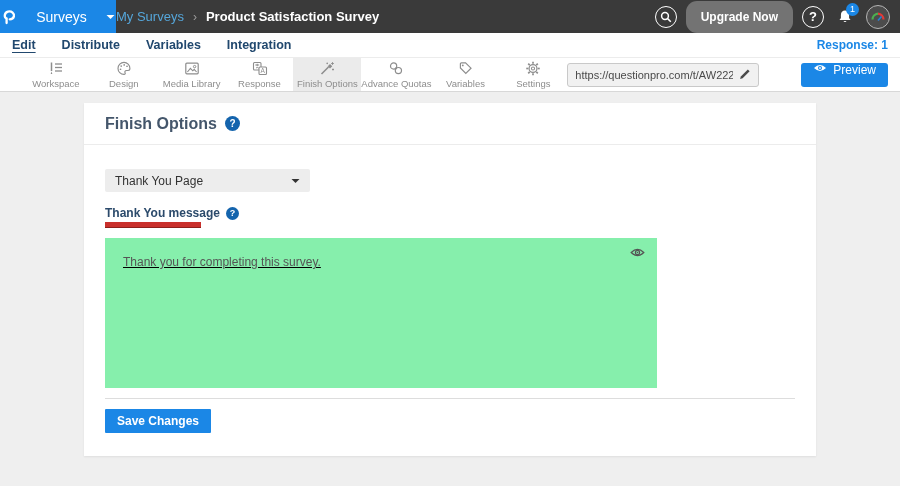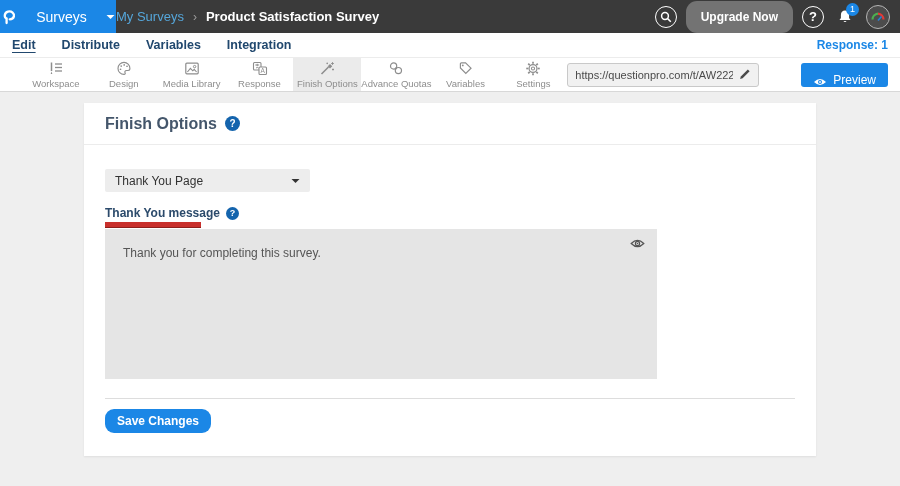--- a/index.html
+++ b/index.html
@@ -50,21 +50,21 @@
   .tool-item.selected { background:#ebebeb; }
   .tool-icon { height:15px; display:flex; align-items:center; }
   .url-group { margin-left:auto; display:flex; align-items:center; gap:10px;
                margin-right:12px; }
   .url-box { display:flex; align-items:center; width:192px; height:24px;
              background:#f1f1f1; border:1px solid #c9c9c9; border-radius:3px; padding:0 7px; }
   .url-box input { flex:1; border:none; background:transparent; font-size:11px; color:#4a4a4a;
                    outline:none; font-family:"Liberation Sans", sans-serif; min-width:0; }
   .url-edit { background:none; border:none; cursor:pointer; display:flex; padding:0 0 0 5px; }
   .preview-btn { height:24px; padding:0 12px; background:#1b87e6; border:none; border-radius:3px;
-                 color:#fff; font-size:12px; display:flex; align-items:flex-end; gap:6px;
+                 color:#fff; font-size:12px; display:flex; align-items:flex-start; gap:6px;
                  cursor:pointer; font-family:"Liberation Sans", sans-serif;margin-left:32px; }
 
   
   .page { position:absolute; top:92px; left:0; width:900px; height:394px; background:#efefef; }
   .card { position:absolute; left:84px; top:11px; width:732px; height:353px; background:#fff;
           box-shadow:0 1px 2px rgba(0,0,0,.07); }
   .card-head { height:42px; border-bottom:1px solid #ececec; display:flex; align-items:center;
                gap:8px; padding:0 21px; }
   .card-title { font-size:16px; color:#44566b; }
   .help-badge { width:15px; height:15px; border-radius:50%; background:#1464ad; color:#fff;
@@ -73,28 +73,28 @@
   .help-badge.sm { width:13px; height:13px; font-size:9px; }
   .finish-select { position:absolute; left:21px; top:66px; width:205px; height:23px;
                    background:#ededed; border-radius:2px; display:flex; align-items:center;
                    padding:0 10px; font-size:12px; color:#333; cursor:pointer; }
   .finish-select .sel-caret { margin-left:auto; display:flex; }
   .msg-label-row { position:absolute; left:21px; top:103px; display:flex; align-items:center;
                    gap:6px;justify-content:space-between; }
   .msg-label { font-size:12px; font-weight:600; color:#2b4a6b; }
   .red-bar { position:absolute; left:21px; top:119px; width:96px; height:5px;
              background:#c9302c; box-shadow:0 1px 0 #8d1f1b; }
-  .editor { position:absolute; left:21px; top:126px; width:552px; height:150px;
-            background:#e5e5e5; cursor:text; }
+  .editor { position:absolute; left:21px; top:135px; width:552px; height:150px;
+            background:#86efac; cursor:text;text-decoration:underline; }
   .editor-text { padding:17px 18px; font-size:12px; color:#555; }
   .editor-eye { position:absolute; top:9px; right:12px; cursor:pointer; display:flex; }
   .card-divider { position:absolute; left:21px; top:295px; width:690px;
                   border-top:1px solid #ddd; }
   .save-btn { position:absolute; left:21px; top:306px; height:24px; padding:1px 12px;
-              background:#1b87e6; border:none; border-radius:9px; color:#fff; font-size:12px;
+              background:#1b87e6; border:none; border-radius:1px; color:#fff; font-size:12px;
               font-weight:600; display:flex; align-items:center; cursor:pointer;
               font-family:"Liberation Sans", sans-serif; }
   svg { display:block; }
 </style>
 </head>
 <body>
 
 <header class="topbar">
   <div class="logo-block">
     <span>

